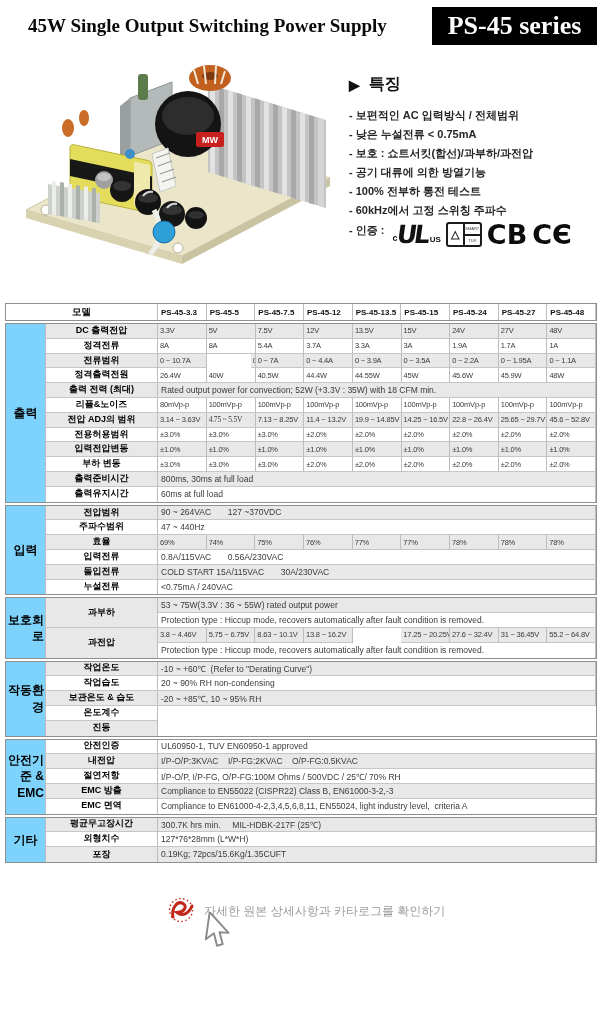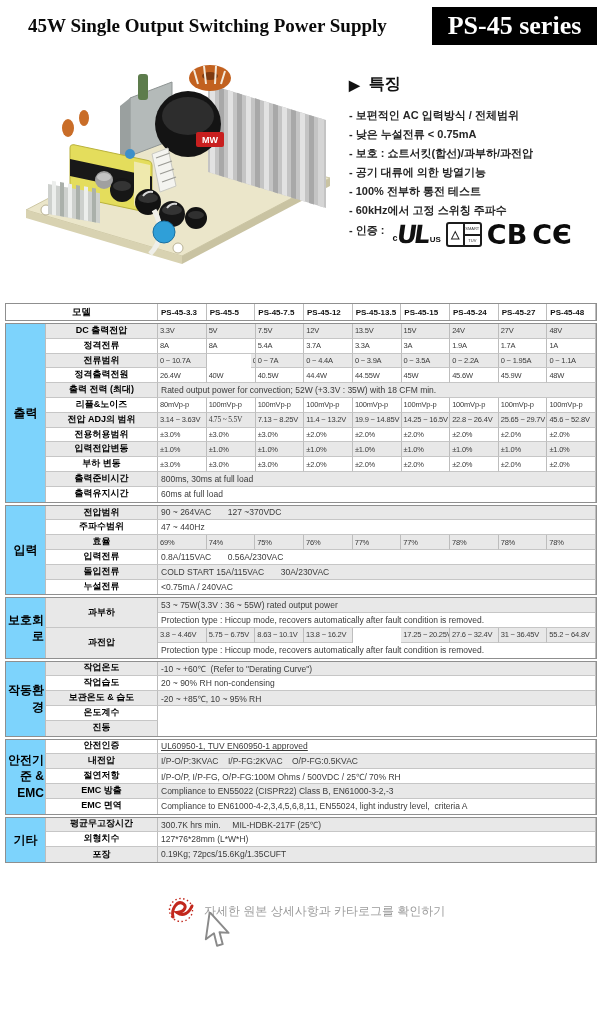--- a/index.html
+++ b/index.html
@@ -331,21 +331,21 @@
       <div class="c lbl" style="grid-area: 2 / 2 / span 1;">작업습도</div>
       <div class="c spanc" style="grid-area: 2 / 3 / auto / -1;">20 ~ 90% RH non-condensing</div>
       <div class="c lbl gray" style="grid-area: 3 / 2 / span 1;">보관온도 &amp; 습도</div>
       <div class="c spanc gray" style="grid-area: 3 / 3 / auto / -1;">-20 ~ +85℃, 10 ~ 95% RH</div>
       <div class="c lbl" style="grid-area: 4 / 2 / span 1;">온도계수</div>
       <div class="c lbl gray" style="grid-area: 5 / 2 / span 1; border-bottom: none;">진동</div>
     </div>
     <div class="sec">
       <div class="c grp" style="grid-area: 1 / 1 / span 5; border-bottom: none;">안전기준 &amp; EMC</div>
       <div class="c lbl" style="grid-area: 1 / 2 / span 1;">안전인증</div>
-      <div class="c spanc" style="grid-area: 1 / 3 / auto / -1; text-decoration: underline;">UL60950-1, TUV EN60950-1 approved</div>
+      <div class="c spanc" style="grid-area: 1 / 3 / auto / -1;">UL60950-1, TUV EN60950-1 approved</div>
       <div class="c lbl gray" style="grid-area: 2 / 2 / span 1;">내전압</div>
       <div class="c spanc gray" style="grid-area: 2 / 3 / auto / -1;">I/P-O/P:3KVAC    I/P-FG:2KVAC    O/P-FG:0.5KVAC</div>
       <div class="c lbl" style="grid-area: 3 / 2 / span 1;">절연저항</div>
       <div class="c spanc" style="grid-area: 3 / 3 / auto / -1;">I/P-O/P, I/P-FG, O/P-FG:100M Ohms / 500VDC / 25℃/ 70% RH</div>
       <div class="c lbl gray" style="grid-area: 4 / 2 / span 1;">EMC 방출</div>
       <div class="c spanc gray" style="grid-area: 4 / 3 / auto / -1;">Compliance to EN55022 (CISPR22) Class B, EN61000-3-2,-3</div>
       <div class="c lbl" style="grid-area: 5 / 2 / span 1; border-bottom: none;">EMC 면역</div>
       <div class="c spanc" style="grid-area: 5 / 3 / auto / -1; border-bottom: none;">Compliance to EN61000-4-2,3,4,5,6,8,11, EN55024, light industry level,  criteria A</div>
     </div>
     <div class="sec">

